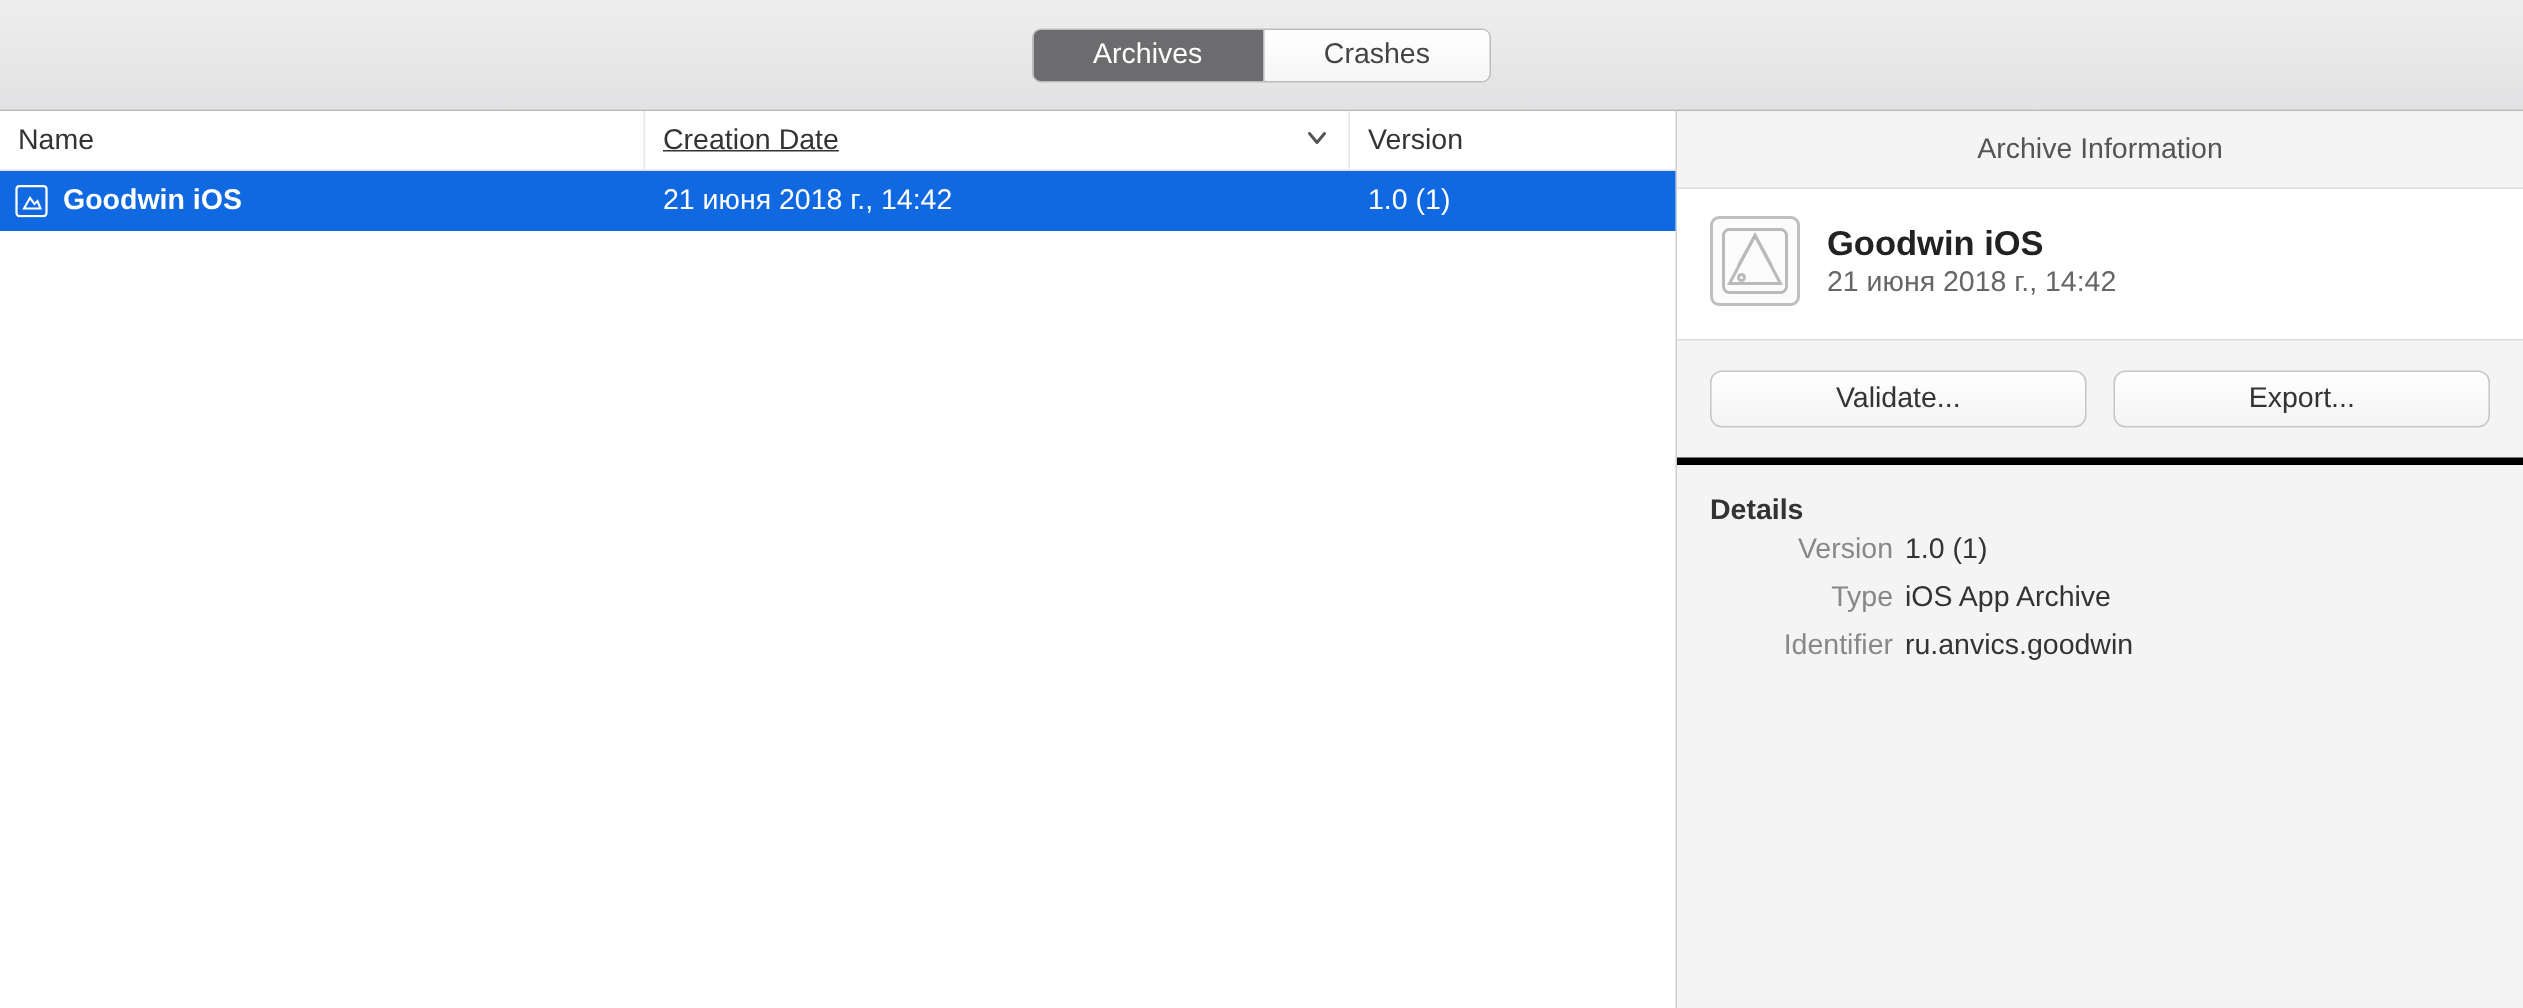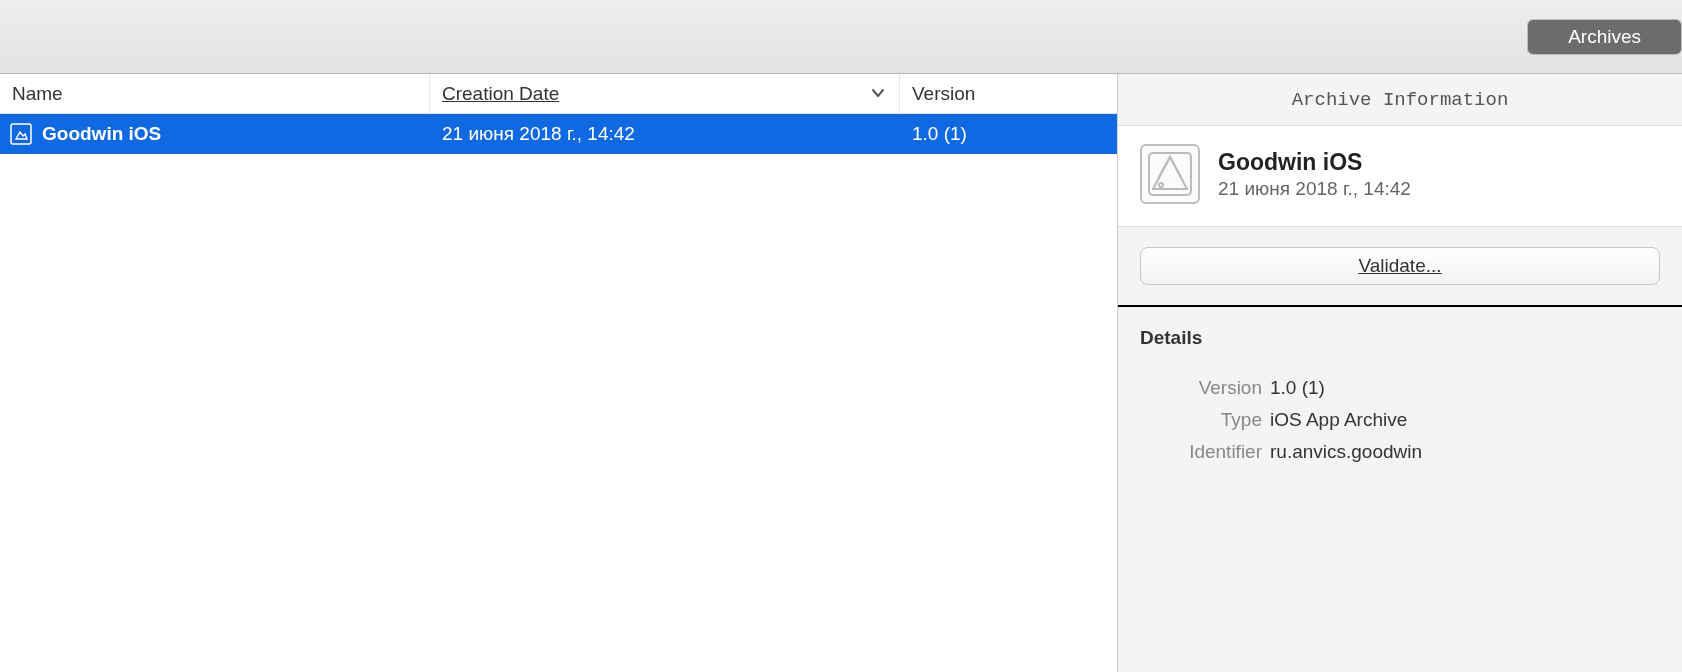--- a/index.html
+++ b/index.html
@@ -11,21 +11,21 @@
     height: 672px;
     overflow: hidden;
     color: #333;
   }
   .toolbar {
     height: 74px;
     background: linear-gradient(to bottom, #eeeeef 0%, #e2e2e4 100%);
     border-bottom: 1px solid #b8b8b8;
     display: flex;
     align-items: center;
-    justify-content: flex-end;
+    justify-content: center;
   }
   .segmented {
     display: flex;
     border: 1px solid #bcbcbe;
     border-radius: 6px;
     overflow: hidden;
     height: 36px;
   }
   .segmented button {
     border: none;
@@ -83,21 +83,20 @@
     flex-direction: column;
   }
   .info-title {
     text-align: center;
     font-size: 19px;
     color: #555;
     height: 52px;
     line-height: 52px;
     background:#f4f4f4;
     border-bottom:1px solid #dcdcdc;
-    font-family:Liberation Mono, monospace;
   }
   .info-header {
     display:flex;
     align-items:center;
     gap:18px;
     padding: 18px 22px 22px;
     border-bottom:1px solid #dcdcdc;
     background:#fff;
   }
   .app-icon {
@@ -117,52 +116,52 @@
     border:1px solid #2a70da;
     background: linear-gradient(to bottom,#6fb1ff 0%, #2f7eee 100%);
     color:#fff;
     font-size:21px;
     cursor:pointer;
   }
   .btn-row {
     padding: 20px 22px;
     display:flex;
     gap:18px;
-    border-bottom:2px solid #000000;
-    text-decoration:underline;
+    border-bottom:5px solid #000000;
   }
   .btn-secondary {
     flex:1;
     height:38px;
     border-radius:8px;
     border:1px solid #c6c6c8;
     background: linear-gradient(to bottom,#ffffff,#f3f3f3);
     font-size:19px;
     cursor:pointer;
     color:#333;
   }
   .details-block {
     padding: 20px 22px;
   }
   .details-block h3 {
     font-size:19px;
     font-weight:700;
-    margin-bottom:28px;
+    margin-bottom:4px;
     color:#333;
   }
   .kv { display:flex; font-size:19px; margin-bottom:10px;}
   .kv .k { width:130px; text-align:right; color:#888; padding-right:8px;}
   .kv .v { color:#333;}
 </style>
 </head>
 <body>
 
 <div class="toolbar">
   <div class="segmented">
     <button class="active">Archives</button>
+    <button>Crashes</button>
   </div>
 </div>
 
 <div class="content">
   <div class="list-pane">
     <div class="list-header">
       <div class="col-name">Name</div>
       <div class="col-date">
         <span>Creation Date</span>
         <span class="sort-ind">
@@ -202,20 +201,21 @@
       </div>
       <div class="titles">
         <div class="app-name">Goodwin iOS</div>
         <div class="app-date">21 июня 2018 г., 14:42</div>
       </div>
     </div>
 
 
     <div class="btn-row">
       <button class="btn-secondary">Validate...</button>
+      <button class="btn-secondary">Export...</button>
     </div>
 
     <div class="details-block">
       <h3>Details</h3>
       <div class="kv">
         <div class="k">Version</div>
         <div class="v">1.0 (1)</div>
       </div>
       <div class="kv">
         <div class="k">Type</div>

